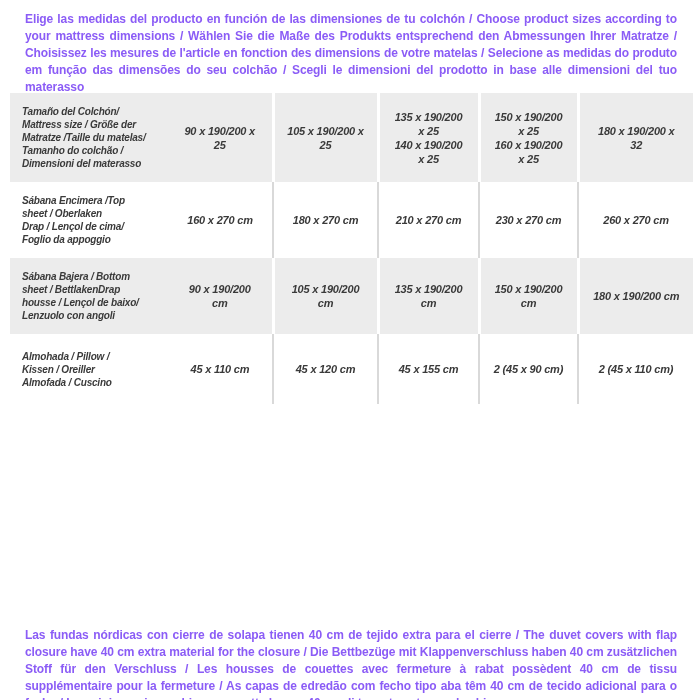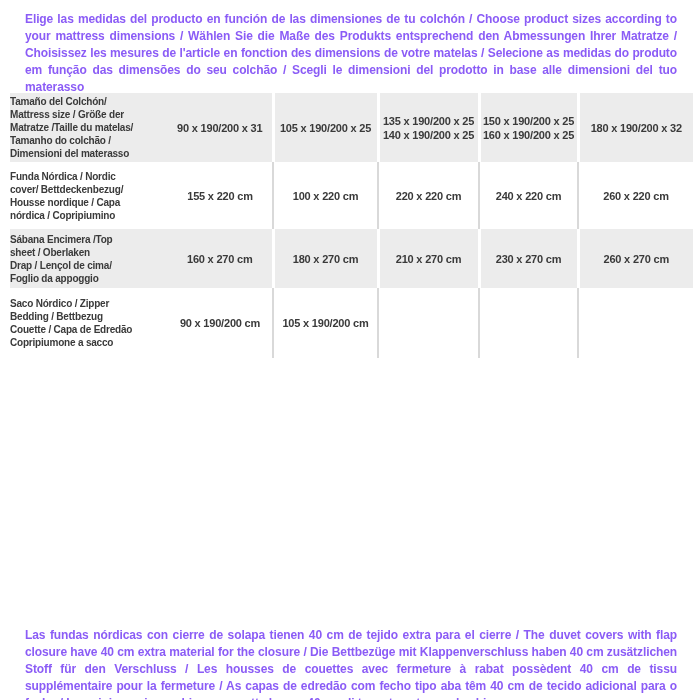--- a/index.html
+++ b/index.html
@@ -29,21 +29,22 @@
     left: 10px; top: 93px;
     width: 683px;
     border-collapse: collapse;
     table-layout: fixed;
   }
   table.size-table td {
     vertical-align: middle;
     font-weight: 700;
     white-space: pre-line;
     overflow: hidden;
-    padding: 0;
+    padding: 12px;
+    font-style: italic;
   }
   td.label {
     text-align: left;
     padding-left: 15px;
     font-size: 10px;
     line-height: 13px;
     letter-spacing: -0.2px;
   }
   td.val {
     text-align: center;
@@ -80,57 +81,56 @@
       <col style="width:99px">
       <col style="width:115px">
   </colgroup>
   <tbody>
     <tr>
       <td class="label">Tamaño del Colchón/
 Mattress size / Größe der
 Matratze /Taille du matelas/
 Tamanho do colchão /
 Dimensioni del materasso</td>
-      <td class="val">90 x 190/200 x 31</td>
+      <td class="val">90 x 190/200 x 25</td>
       <td class="val sep">105 x 190/200 x 25</td>
       <td class="val sep">135 x 190/200 x 25
 140 x 190/200 x 25</td>
       <td class="val sep">150 x 190/200 x 25
 160 x 190/200 x 25</td>
       <td class="val sep">180 x 190/200 x 32</td>
-    </tr>
-    <tr>
-      <td class="label">Funda Nórdica / Nordic
-cover/ Bettdeckenbezug/
-Housse nordique / Capa
-nórdica / Copripiumino</td>
-      <td class="val">155 x 220 cm</td>
-      <td class="val sep">100 x 220 cm</td>
-      <td class="val sep">220 x 220 cm</td>
-      <td class="val sep">240 x 220 cm</td>
-      <td class="val sep">260 x 220 cm</td>
     </tr>
     <tr>
       <td class="label">Sábana Encimera /Top
 sheet / Oberlaken
 Drap / Lençol de cima/
 Foglio da appoggio</td>
       <td class="val">160 x 270 cm</td>
       <td class="val sep">180 x 270 cm</td>
       <td class="val sep">210 x 270 cm</td>
       <td class="val sep">230 x 270 cm</td>
       <td class="val sep">260 x 270 cm</td>
     </tr>
     <tr>
-      <td class="label">Saco Nórdico / Zipper
-Bedding / Bettbezug
-Couette / Capa de Edredão
-Copripiumone a sacco</td>
+      <td class="label">Sábana Bajera / Bottom
+sheet / BettlakenDrap
+housse / Lençol de baixo/
+Lenzuolo con angoli</td>
       <td class="val">90 x 190/200 cm</td>
       <td class="val sep">105 x 190/200 cm</td>
-      <td class="val sep"></td>
-      <td class="val sep"></td>
-      <td class="val sep"></td>
+      <td class="val sep">135 x 190/200 cm</td>
+      <td class="val sep">150 x 190/200 cm</td>
+      <td class="val sep">180 x 190/200 cm</td>
+    </tr>
+    <tr>
+      <td class="label">Almohada / Pillow /
+Kissen / Oreiller
+Almofada / Cuscino</td>
+      <td class="val">45 x 110 cm</td>
+      <td class="val sep">45 x 120 cm</td>
+      <td class="val sep">45 x 155 cm</td>
+      <td class="val sep">2 (45 x 90 cm)</td>
+      <td class="val sep">2 (45 x 110 cm)</td>
     </tr>
   </tbody>
 </table>
 
 <p class="para note">Las fundas nórdicas con cierre de solapa tienen 40 cm de tejido extra para el cierre / The duvet covers with flap closure have 40 cm extra material for the closure / Die Bettbezüge mit Klappenverschluss haben 40 cm zusätzlichen Stoff für den Verschluss / Les housses de couettes avec fermeture à rabat possèdent 40 cm de tissu supplémentaire pour la fermeture / As capas de edredão com fecho tipo aba têm 40 cm de tecido adicional para o fecho / I copripiumoni con chiusura a patta hanno 40 cm di tessuto extra per la chiusura</p>
 
 </body></html>

